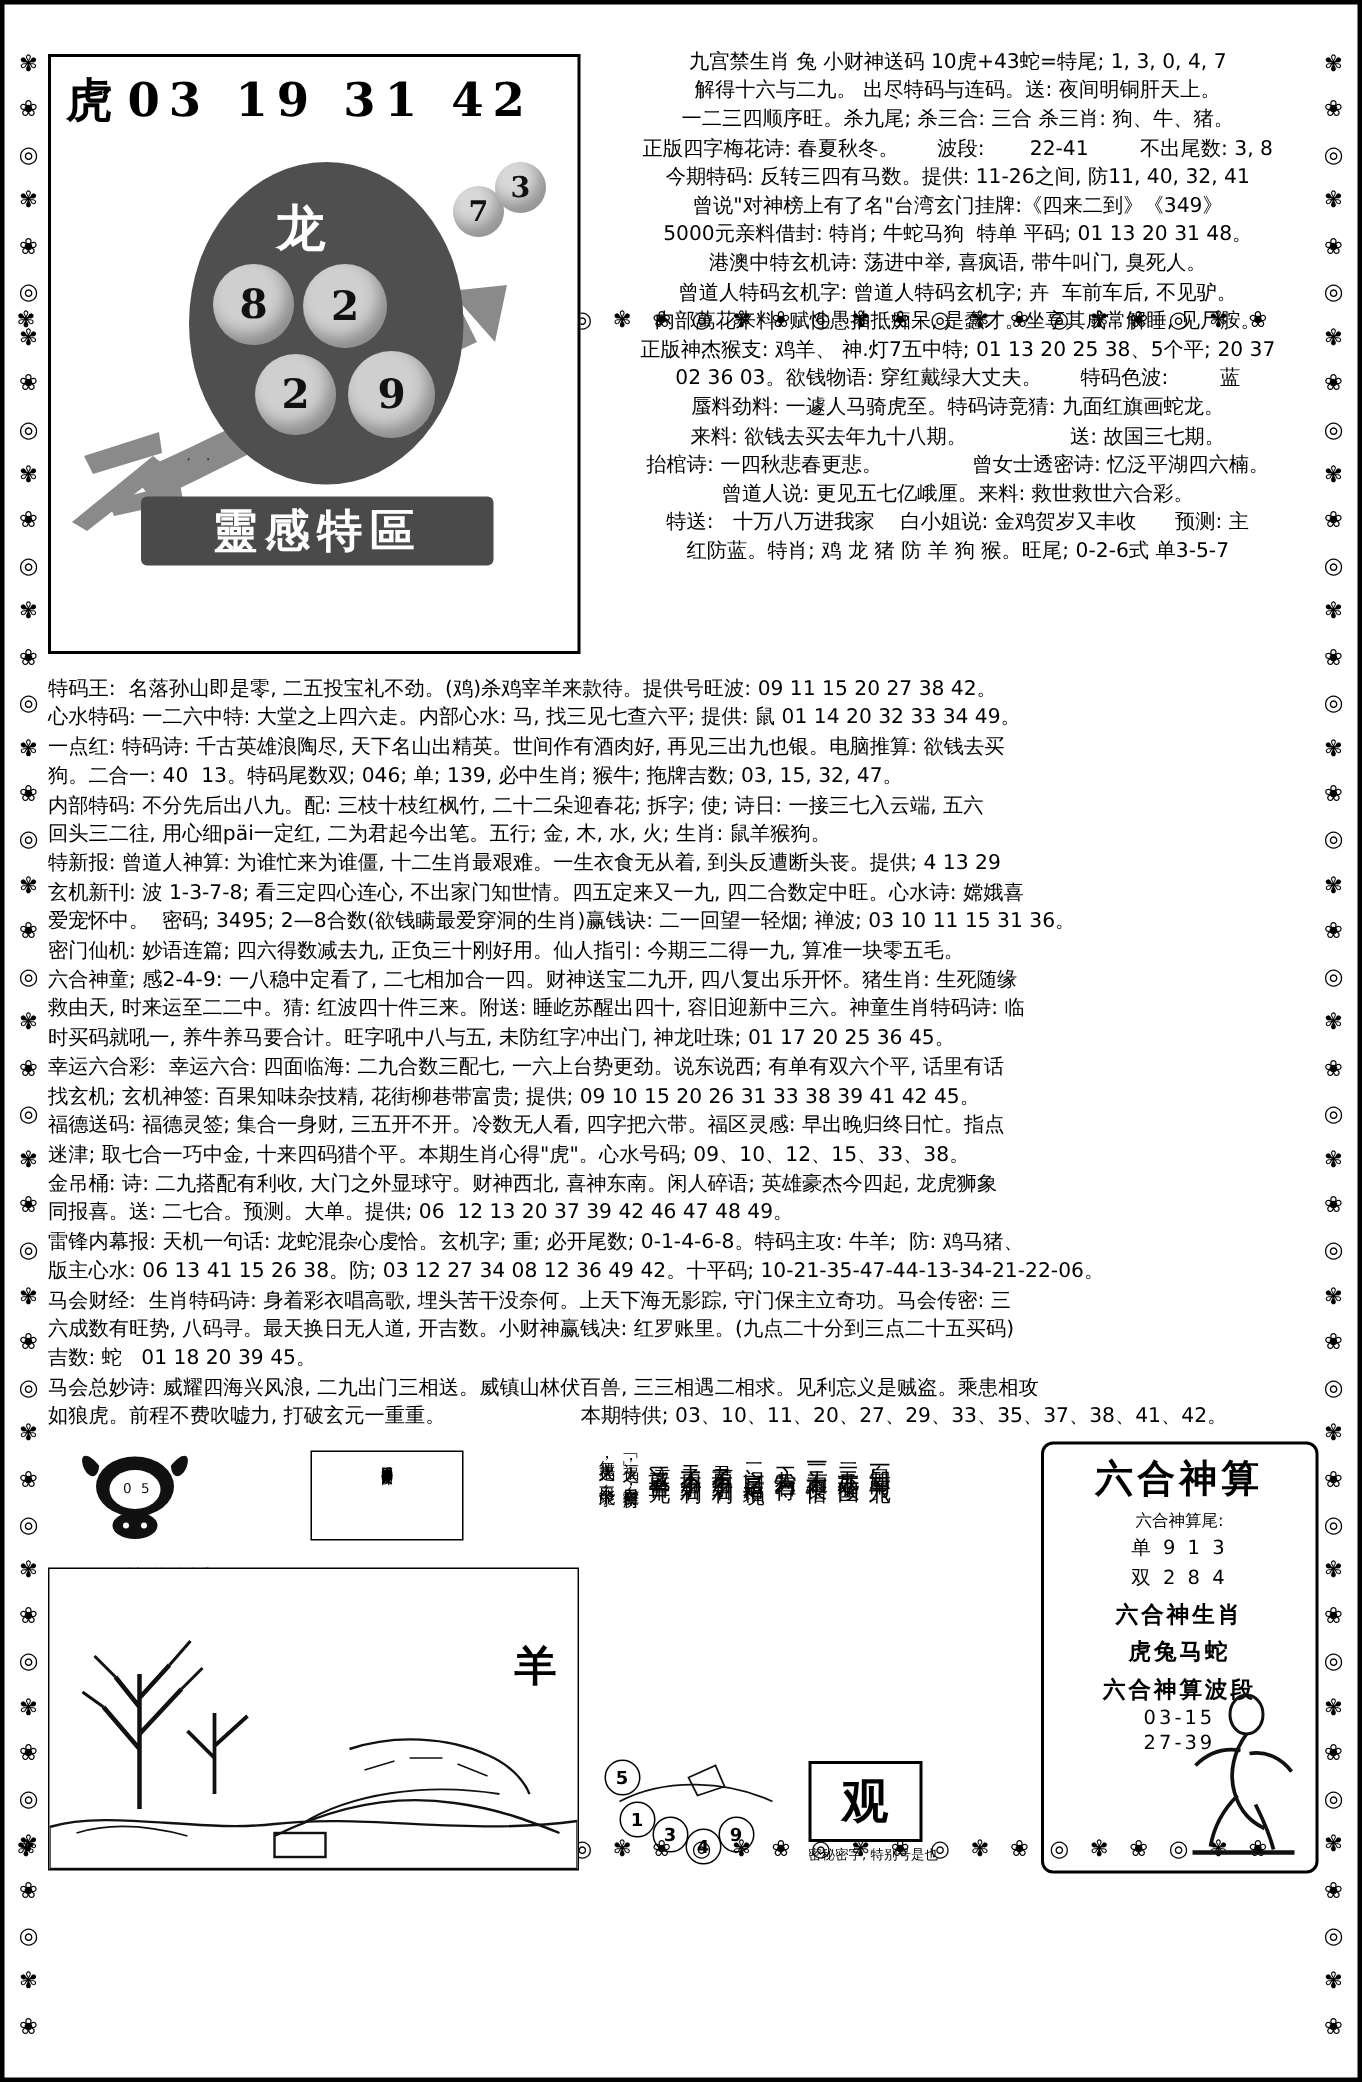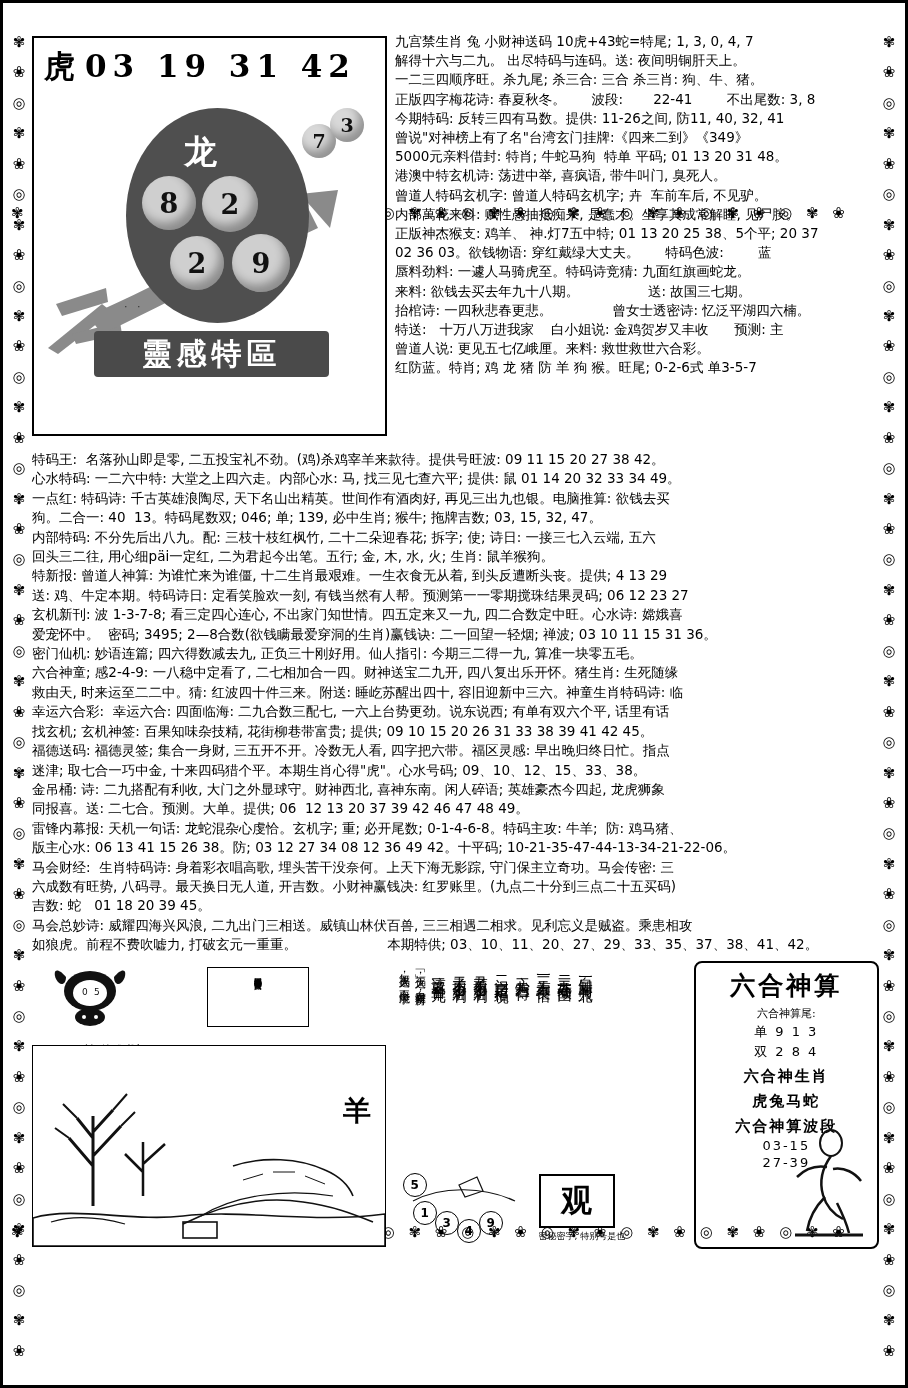--- a/index.html
+++ b/index.html
@@ -53,21 +53,21 @@
   .arrow{position:absolute;left:8px;top:96px;width:300px;height:170px;}
   .title-strip{position:absolute;left:60px;top:243px;width:235px;height:46px;
                background:#4a4a4a;border-radius:4px;display:flex;align-items:center;
                justify-content:center;}
   .title-strip span{color:#fff;font-size:30px;font-weight:bold;letter-spacing:5px;
                     font-family:"DejaVu Serif","Liberation Serif",serif;}
   .dots{position:absolute;left:90px;top:212px;font-size:11px;color:#333;letter-spacing:3px;}
 
   
   .top-text{flex:1;padding-left:8px;font-size:13.5px;line-height:19.2px;}
-  .top-text .ln{white-space:pre;font-family:"DejaVu Sans","Liberation Sans",sans-serif;}
+  .top-text .ln{white-space:pre;font-family:"DejaVu Sans","Liberation Sans",sans-serif;text-align:center;}
 
   
   .mid{width:850px;margin-top:3px;font-size:13.5px;line-height:19.4px;}
   .mid .ln{white-space:pre;}
 
   
   .bottom{display:flex;width:850px;margin-top:6px;height:300px;}
   .bl{width:360px;position:relative;}
   .cow-row{display:flex;align-items:flex-start;height:80px;}
   .cow-art{width:175px;height:78px;position:relative;}
@@ -316,40 +316,40 @@
           <div class="ln">曾说"对神榜上有了名"台湾玄门挂牌:《四来二到》《349》</div>
           <div class="ln">5000元亲料借封: 特肖; 牛蛇马狗  特单 平码; 01 13 20 31 48。</div>
           <div class="ln">港澳中特玄机诗: 荡进中举, 喜疯语, 带牛叫门, 臭死人。</div>
           <div class="ln">曾道人特码玄机字: 曾道人特码玄机字; 卉  车前车后, 不见驴。</div>
           <div class="ln">内部萬花来料: 赋性愚抽抵痴呆, 是蠢才。坐享其成常解睡, 见尸胺。</div>
           <div class="ln">正版神杰猴支: 鸡羊、 神.灯7五中特; 01 13 20 25 38、5个平; 20 37</div>
           <div class="ln">02 36 03。欲钱物语: 穿红戴绿大丈夫。      特码色波:        蓝</div>
           <div class="ln">蜃料劲料: 一遽人马骑虎至。特码诗竞猜: 九面红旗画蛇龙。</div>
           <div class="ln">来料: 欲钱去买去年九十八期。                送: 故国三七期。</div>
           <div class="ln">抬棺诗: 一四秋悲春更悲。              曾女士透密诗: 忆泛平湖四六楠。</div>
+          <div class="ln">曾道人说: 更见五七亿峨厘。来料: 救世救世六合彩。</div>
           <div class="ln">特送:   十万八万进我家    白小姐说: 金鸡贺岁又丰收      预测: 主</div>
-          <div class="ln">曾道人说: 更见五七亿峨厘。来料: 救世救世六合彩。</div>
           <div class="ln">红防蓝。特肖; 鸡 龙 猪 防 羊 狗 猴。旺尾; 0-2-6式 单3-5-7</div>
         </div>
     </div>
 
     <div class="mid" id="midtext">
         <div class="ln">特码王:  名落孙山即是零, 二五投宝礼不劲。(鸡)杀鸡宰羊来款待。提供号旺波: 09 11 15 20 27 38 42。</div>
         <div class="ln">心水特码: 一二六中特: 大堂之上四六走。内部心水: 马, 找三见七查六平; 提供: 鼠 01 14 20 32 33 34 49。</div>
         <div class="ln">一点红: 特码诗: 千古英雄浪陶尽, 天下名山出精英。世间作有酒肉好, 再见三出九也银。电脑推算: 欲钱去买</div>
         <div class="ln">狗。二合一: 40  13。特码尾数双; 046; 单; 139, 必中生肖; 猴牛; 拖牌吉数; 03, 15, 32, 47。</div>
         <div class="ln">内部特码: 不分先后出八九。配: 三枝十枝红枫竹, 二十二朵迎春花; 拆字; 使; 诗日: 一接三七入云端, 五六</div>
         <div class="ln">回头三二往, 用心细päi一定红, 二为君起今出笔。五行; 金, 木, 水, 火; 生肖: 鼠羊猴狗。</div>
         <div class="ln">特新报: 曾道人神算: 为谁忙来为谁僵, 十二生肖最艰难。一生衣食无从着, 到头反遭断头丧。提供; 4 13 29</div>
-        <div class="ln">送: 鸡、牛定本期。特码诗日: 定看笑脸欢一刻, 有钱当然有人帮。预测第一一零期搅珠结果灵码; 06 12 23 27</div>
         <div class="ln">玄机新刊: 波 1-3-7-8; 看三定四心连心, 不出家门知世情。四五定来又一九, 四二合数定中旺。心水诗: 嫦娥喜</div>
         <div class="ln">爱宠怀中。  密码; 3495; 2—8合数(欲钱瞒最爱穿洞的生肖)赢钱诀: 二一回望一轻烟; 禅波; 03 10 11 15 31 36。</div>
         <div class="ln">密门仙机: 妙语连篇; 四六得数减去九, 正负三十刚好用。仙人指引: 今期三二得一九, 算准一块零五毛。</div>
         <div class="ln">六合神童; 感2-4-9: 一八稳中定看了, 二七相加合一四。财神送宝二九开, 四八复出乐开怀。猪生肖: 生死随缘</div>
         <div class="ln">救由天, 时来运至二二中。猜: 红波四十件三来。附送: 睡屹苏醒出四十, 容旧迎新中三六。神童生肖特码诗: 临</div>
+        <div class="ln">时买码就吼一, 养牛养马要合计。旺字吼中八与五, 未防红字冲出门, 神龙吐珠; 01 17 20 25 36 45。</div>
         <div class="ln">幸运六合彩:  幸运六合: 四面临海: 二九合数三配七, 一六上台势更劲。说东说西; 有单有双六个平, 话里有话</div>
         <div class="ln">找玄机; 玄机神签: 百果知味杂技精, 花街柳巷带富贵; 提供; 09 10 15 20 26 31 33 38 39 41 42 45。</div>
         <div class="ln">福德送码: 福德灵签; 集合一身财, 三五开不开。冷数无人看, 四字把六带。福区灵感: 早出晚归终日忙。指点</div>
         <div class="ln">迷津; 取七合一巧中金, 十来四码猎个平。本期生肖心得"虎"。心水号码; 09、10、12、15、33、38。</div>
         <div class="ln">金吊桶: 诗: 二九搭配有利收, 大门之外显球守。财神西北, 喜神东南。闲人碎语; 英雄豪杰今四起, 龙虎狮象</div>
         <div class="ln">同报喜。送: 二七合。预测。大单。提供; 06  12 13 20 37 39 42 46 47 48 49。</div>
         <div class="ln">雷锋内幕报: 天机一句话: 龙蛇混杂心虔恰。玄机字; 重; 必开尾数; 0-1-4-6-8。特码主攻: 牛羊;  防: 鸡马猪、</div>
         <div class="ln">版主心水: 06 13 41 15 26 38。防; 03 12 27 34 08 12 36 49 42。十平码; 10-21-35-47-44-13-34-21-22-06。</div>
         <div class="ln">马会财经:  生肖特码诗: 身着彩衣唱高歌, 埋头苦干没奈何。上天下海无影踪, 守门保主立奇功。马会传密: 三</div>
         <div class="ln">六成数有旺势, 八码寻。最天换日无人道, 开吉数。小财神赢钱决: 红罗账里。(九点二十分到三点二十五买码)</div>

